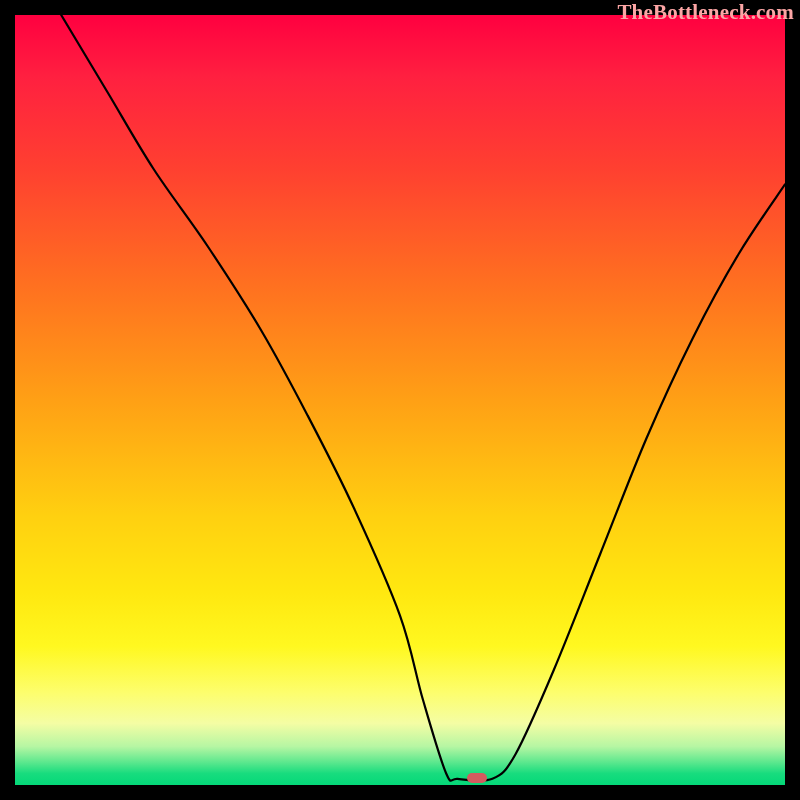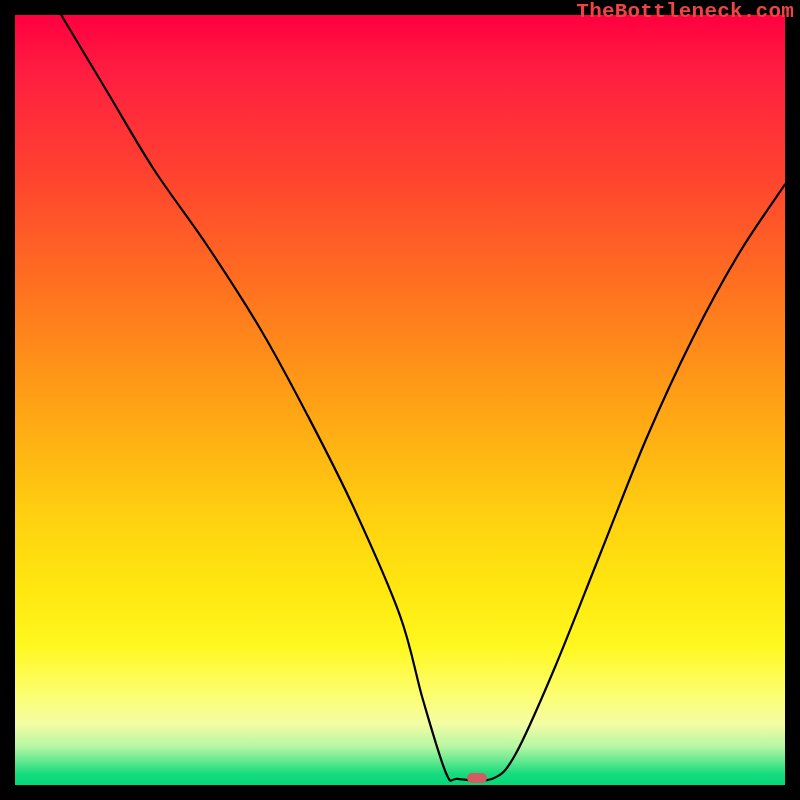--- a/index.html
+++ b/index.html
@@ -30,24 +30,24 @@
       #b6f6a3 95%,
       #5ee88e 97%,
       #18dc7e 98.5%,
       #04d878 100%
     );
   }
   .watermark {
     position: absolute;
     top: 0px;
     right: 6px;
-    font-family: Liberation Mono, monospace;
+    font-family: Liberation Serif, serif;
     font-size: 21px;
     font-weight: 600;
-    color: #ef4444;
+    color: #fca5a5;
     letter-spacing: 0.2px;
     user-select: none;
   }
   svg.curve {
     position: absolute;
     left: 15px;
     top: 15px;
     width: 770px;
     height: 770px;
   }

